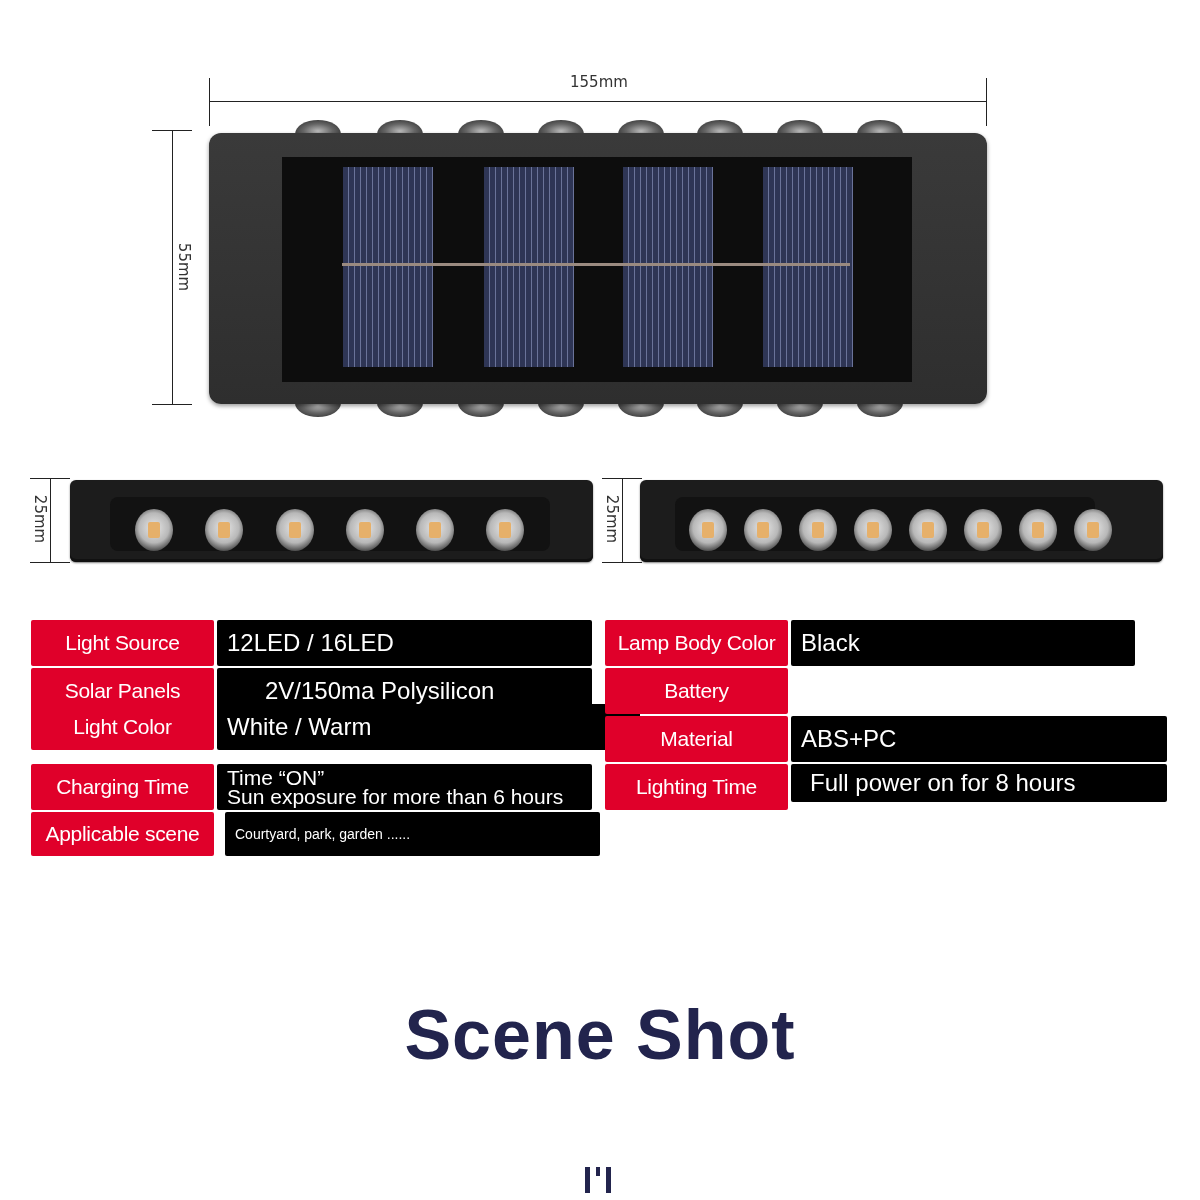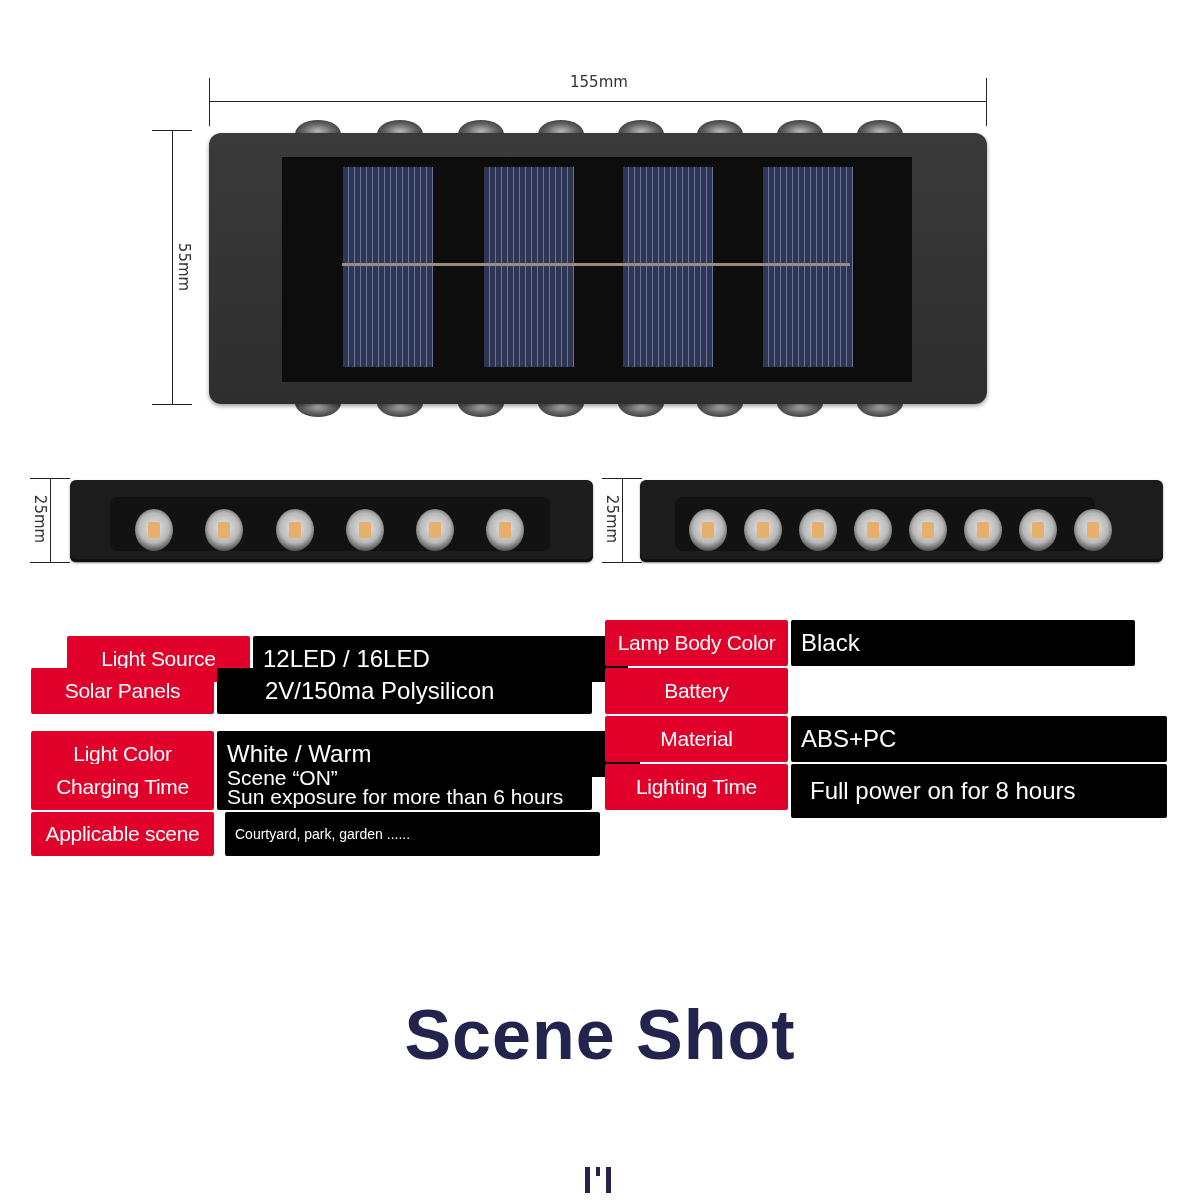--- a/index.html
+++ b/index.html
@@ -144,36 +144,36 @@
     <div class="led" style="left:344px;">
         <div class="chip"></div>
       </div>
     <div class="led" style="left:399px;">
         <div class="chip"></div>
       </div>
   </div>
 </div>
 
 <div class="spec-table" style="left:31px; top:620px;">
-  <div class="spec-row" style="top:16px;margin-left:36px;">
+  <div class="spec-row" style="top:0;">
     <div class="spec-label" style="width:183px; height:46px;">Light Source</div>
     <div class="spec-value" style="width:375px; height:46px;">12LED / 16LED</div>
   </div>
   <div class="spec-row" style="top:48px;">
     <div class="spec-label" style="width:183px; height:46px;">Solar Panels</div>
     <div class="spec-value" style="width:375px; height:46px;padding-left:48px;">2V/150ma Polysilicon</div>
   </div>
-  <div class="spec-row" style="top:111px;justify-content:center;">
+  <div class="spec-row" style="top:84px;justify-content:center;">
     <div class="spec-label" style="width:183px; height:46px;">Light Color</div>
     <div class="spec-value" style="width:423px; height:46px;">White / Warm</div>
   </div>
   <div class="spec-row" style="top:144px;">
     <div class="spec-label" style="width:183px; height:46px;">Charging Time</div>
     <div class="spec-value two-line" style="width:375px; height:46px;">
-      <span>Scene “ON”</span>
+      <span>Time “ON”</span>
       <span>Sun exposure for more than 6 hours</span>
     </div>
   </div>
   <div class="spec-row" style="top:192px;">
     <div class="spec-label" style="width:183px; height:44px;">Applicable scene</div>
     <div class="spec-value small" style="width:375px; height:44px;">Courtyard, park, garden ......</div>
   </div>
 </div>
 
 <div class="spec-table" style="left:605px; top:620px;">
@@ -183,21 +183,21 @@
   </div>
   <div class="spec-row" style="top:48px;">
     <div class="spec-label" style="width:183px; height:46px;">Battery</div>
   </div>
   <div class="spec-row" style="top:96px;">
     <div class="spec-label" style="width:183px; height:46px;">Material</div>
     <div class="spec-value" style="width:376px; height:46px;">ABS+PC</div>
   </div>
   <div class="spec-row" style="top:144px;">
     <div class="spec-label" style="width:183px; height:46px;">Lighting Time</div>
-    <div class="spec-value" style="width:376px; height:54px;padding-left:19px;">Full power on for 8 hours</div>
+    <div class="spec-value" style="width:376px; height:38px;padding-left:19px;">Full power on for 8 hours</div>
   </div>
 </div>
 
 <div class="scene-title">Scene Shot</div>
 
 <div class="scroll-mark">
   <span style="left:2px; top:2px; width:5px; height:26px;"></span>
   <span style="left:13px; top:2px; width:4px; height:9px;"></span>
   <span style="left:23px; top:2px; width:5px; height:26px;"></span>
 </div>

